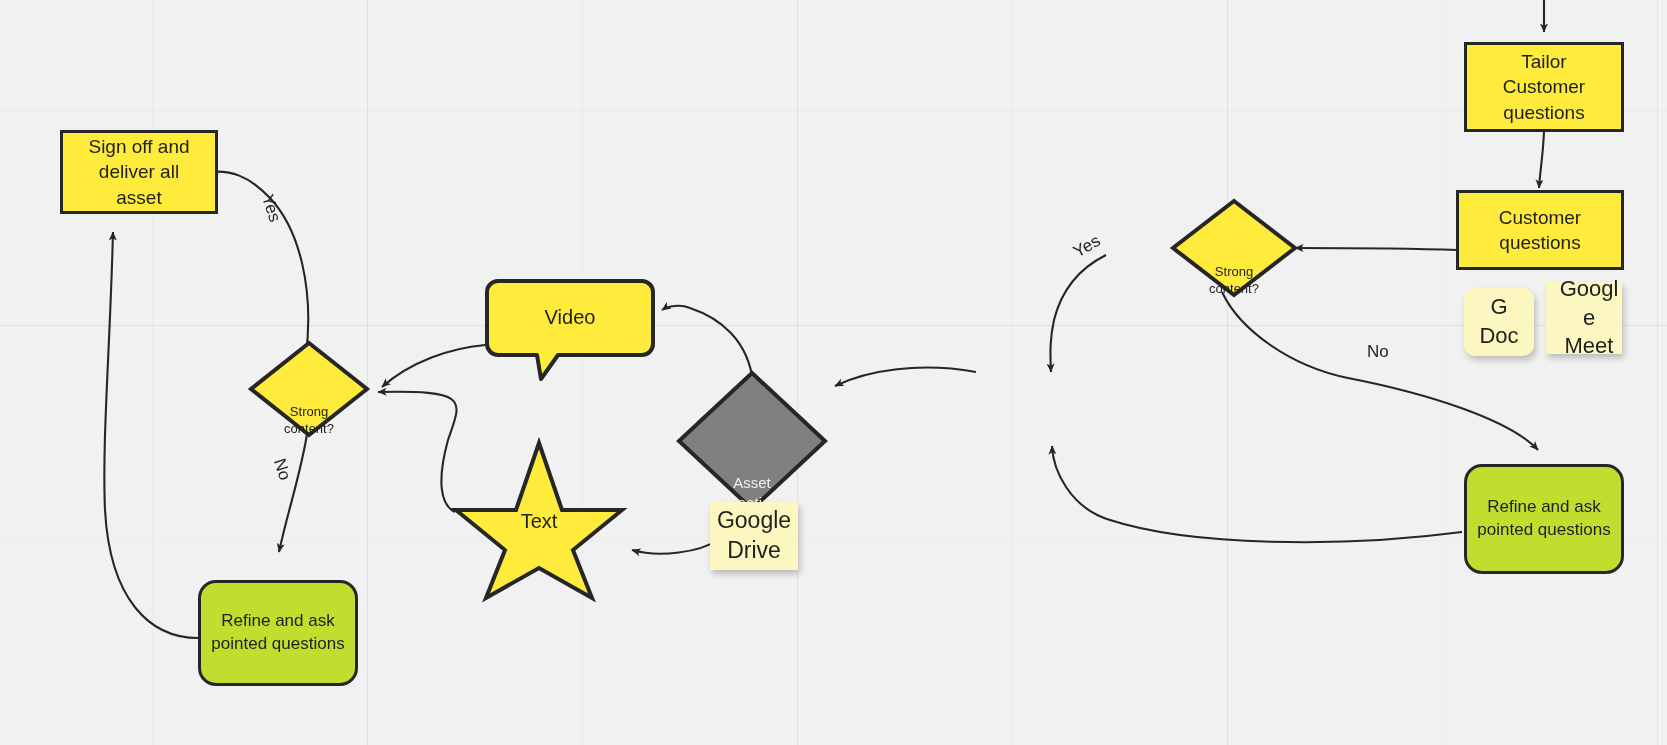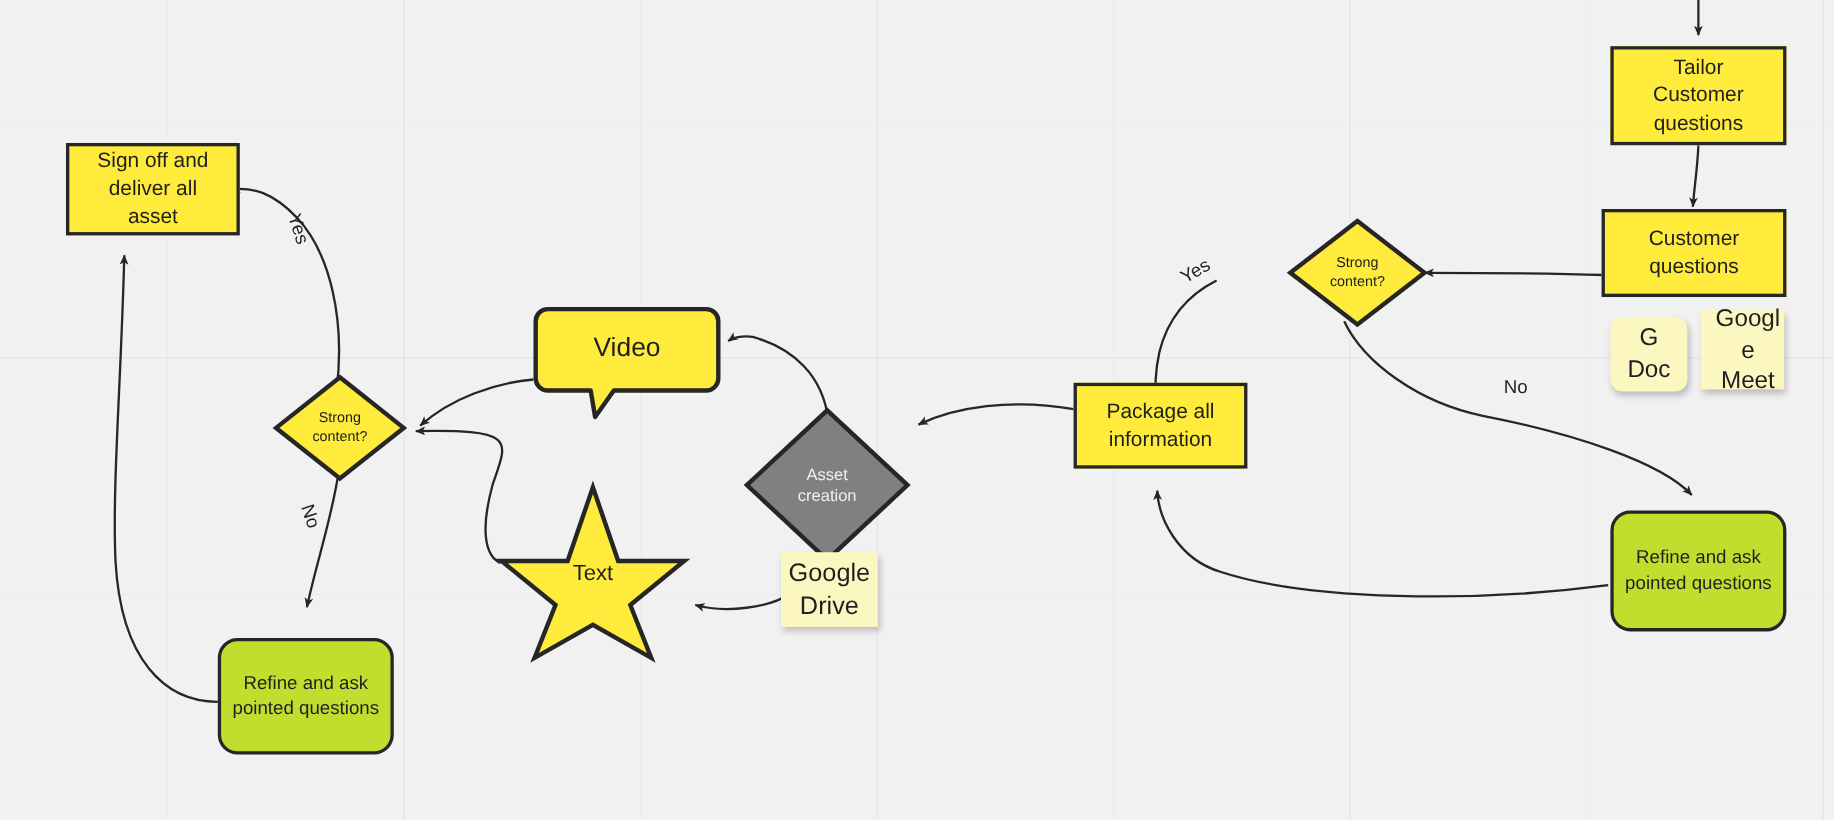--- a/index.html
+++ b/index.html
@@ -77,21 +77,21 @@
     position: absolute;
     left: 0; top: 0;
     overflow: visible;
   }
   .diamond-label {
     position: absolute;
     left: 0; top: 0;
     width: 100%;
     height: 100%;
     display: flex;
-    align-items: center;
+    align-items: flex-end;
     justify-content: center;
     text-align: center;
     font-size: 13px;
     line-height: 1.3;
     pointer-events: none;
   }
   .diamond-label.dark-text { color: #1f1f1f; }
   .diamond-label.light-text { color: #efefef; font-size: 15px; }
 
   
@@ -114,21 +114,21 @@
   .callout-wrap { position: absolute; }
   .callout-wrap svg { position: absolute; left:0; top:0; overflow: visible; }
   .callout-label {
     position: absolute;
     left: 0; top: 0;
     width: 160px;
     height: 78px;
     display: flex;
     align-items: center;
     justify-content: center;
-    font-size: 24px;
+    font-size: 20px;
     color: #1f1f1f;
     pointer-events: none;
   }
 
   
   .star-wrap { position: absolute; }
   .star-wrap svg { position: absolute; left:0; top:0; overflow: visible; }
   .star-label {
     position: absolute;
     left: 0; top: 0;
@@ -223,24 +223,20 @@
       <span style="white-space:pre-line">Strong
 content?</span>
     </div>
   </div>
 
   <div class="node rounded" style="left:1464px; top:464px; width:160px; height:110px;">
     <span style="white-space:pre-line">Refine and ask
 pointed questions</span>
   </div>
 
-  <div class="node rect" style="left:976px; top:348px; width:158px; height:78px;">
-    <span style="white-space:pre-line">Package all
-information</span>
-  </div>
 
   <div class="diamond-wrap" style="left:676px; top:370px; width:152px; height:142px;">
     <svg width="152" height="142" viewBox="0 0 152 142">
       <polygon points="76,3 149,71 76,139 3,71" fill="#808080" stroke="#262626" stroke-width="4"></polygon>
     </svg>
     <div class="diamond-label light-text">
       <span style="white-space:pre-line">Asset
 creation</span>
     </div>
   </div>

